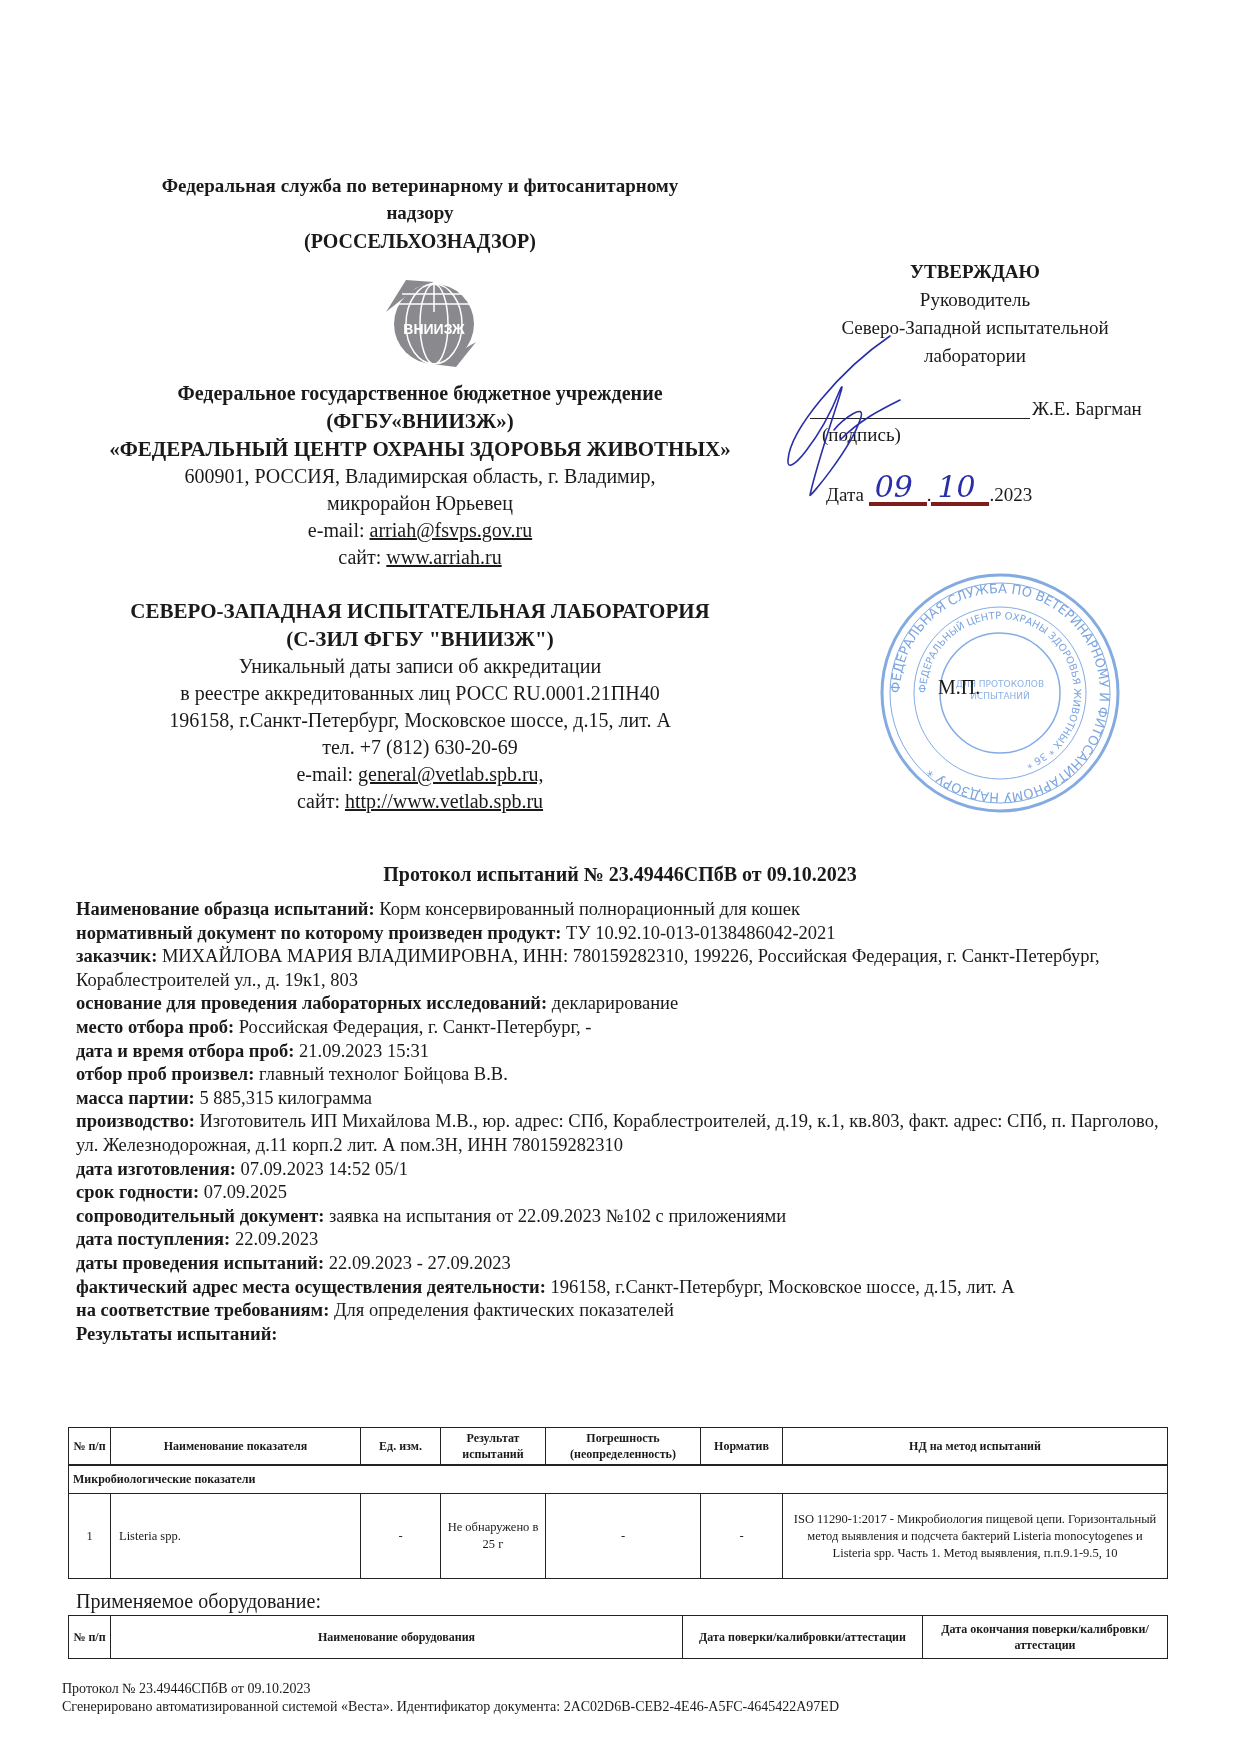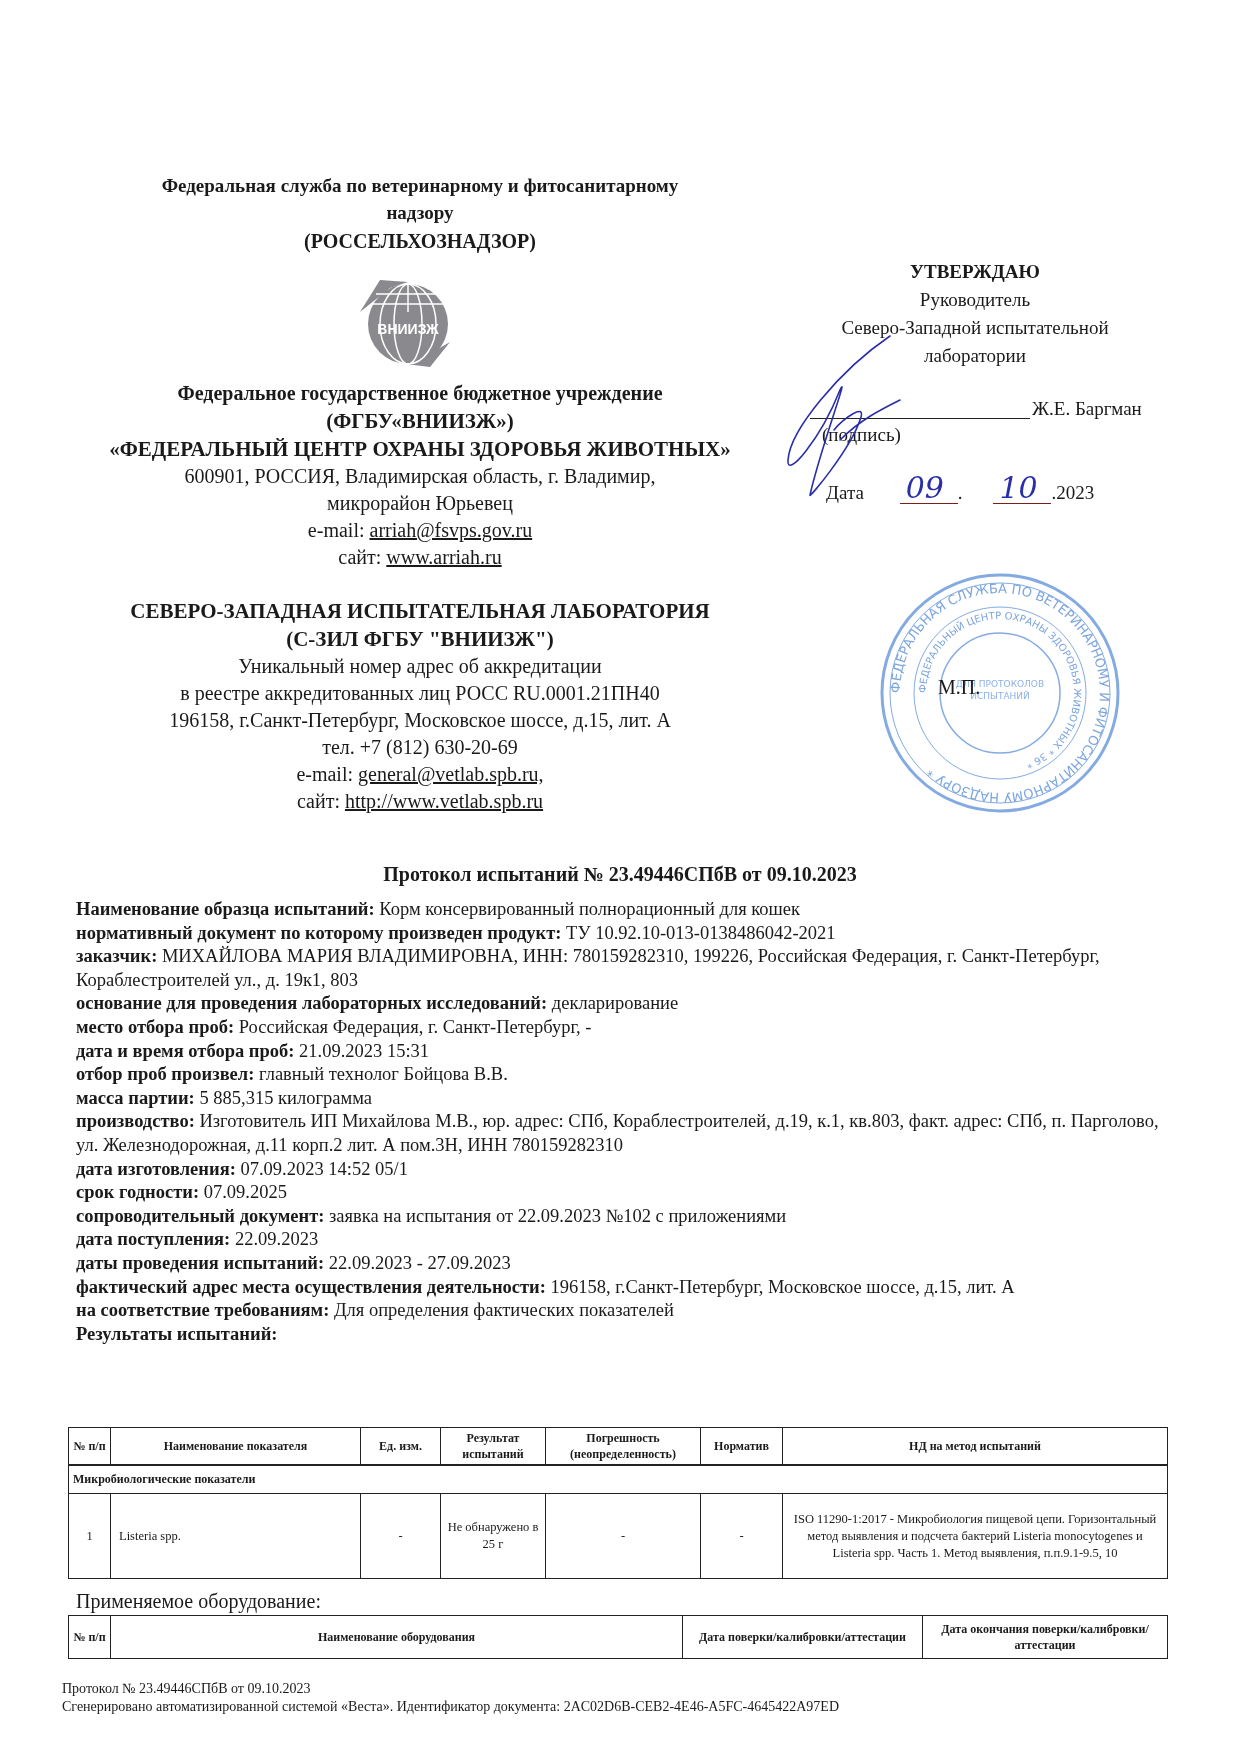--- a/index.html
+++ b/index.html
@@ -7,40 +7,40 @@
          font-family: "Liberation Serif", "DejaVu Serif", serif; color: #1a1a1a; }
   .abs { position: absolute; }
   .b { font-weight: bold; }
   .u { text-decoration: underline; }
 
   
   #hdr-left { left: 100px; top: 172px; width: 640px; }
   #hdr-left .line { font-size: 19px; line-height: 27px; text-align: center; }
   #hdr-left .big { font-size: 20px; line-height: 30px; font-weight: bold; }
 
-  #logo { left: 350px; top: 272px; width: 112px; height: 100px; }
+  #logo { left: 376px; top: 272px; width: 112px; height: 100px; }
 
   #org-block { left: 100px; top: 380px; width: 640px; }
   #org-block .line { text-align: center; font-size: 20px; line-height: 27px; }
   #org-block .bold { font-weight: bold; }
   #org-block .caps { font-weight: bold; font-size: 21px; line-height: 28px; }
 
   #lab-block { left: 100px; top: 597px; width: 640px; }
   #lab-block .line { text-align: center; font-size: 20px; line-height: 27px; }
   #lab-block .caps { font-weight: bold; font-size: 21px; line-height: 28px; }
 
   
   #approve { left: 790px; top: 258px; width: 370px; }
   #approve .line { font-size: 19px; line-height: 28px; text-align: center; }
   #approve .title { font-weight: bold; font-size: 19px; }
   #sign-line { left: 810px; top: 398px; width: 220px; border-bottom: 1px solid #222; height: 20px; }
   #sign-name { left: 1032px; top: 398px; font-size: 19px; }
   #sign-caption { left: 822px; top: 424px; font-size: 19px; }
   #date-row { left: 826px; top: 482px; font-size: 19px; }
-  #date-row .blank { display: inline-block; width: 58px; border-bottom: 1px solid #7f1d1d; height: 20px; vertical-align: bottom; position: relative; margin-left: 31px; }
+  #date-row .blank { display: inline-block; width: 58px; border-bottom: 4px solid #7f1d1d; height: 20px; vertical-align: bottom; position: relative; }
   #date-row .hand { position: absolute; left: 6px; bottom: -2px; font-family: "DejaVu Serif", serif; font-style: italic; color: #2a2ea8; font-size: 30px; }
 
   #signature { left: 780px; top: 330px; width: 140px; height: 170px; }
   #stamp { left: 875px; top: 565px; width: 250px; height: 255px; }
   #mp-label { left: 938px; top: 676px; font-size: 20px; }
 
   
   #doc-title { left: 0; top: 863px; width: 1240px; text-align: center; font-weight: bold; font-size: 20px; }
 
   
@@ -101,21 +101,21 @@
     <span>e-mail: </span><span class="u">arriah@fsvps.gov.ru</span>
   </div>
   <div class="line">
     <span>сайт: </span><span class="u">www.arriah.ru</span>
   </div>
 </div>
 
 <div id="lab-block" class="abs">
   <div class="line caps">СЕВЕРО-ЗАПАДНАЯ ИСПЫТАТЕЛЬНАЯ ЛАБОРАТОРИЯ</div>
   <div class="line caps">(С-ЗИЛ ФГБУ "ВНИИЗЖ")</div>
-  <div class="line">Уникальный номер адрес об аккредитации</div>
+  <div class="line">Уникальный даты записи об аккредитации</div>
   <div class="line">в реестре аккредитованных лиц РОСС RU.0001.21ПН40</div>
   <div class="line">196158, г.Санкт-Петербург, Московское шоссе, д.15, лит. А</div>
   <div class="line">тел. +7 (812) 630-20-69</div>
   <div class="line">
     <span>e-mail: </span><span class="u">general@vetlab.spb.ru,</span>
   </div>
   <div class="line">
     <span>сайт: </span><span class="u">http://www.vetlab.spb.ru</span>
   </div>
 </div>

